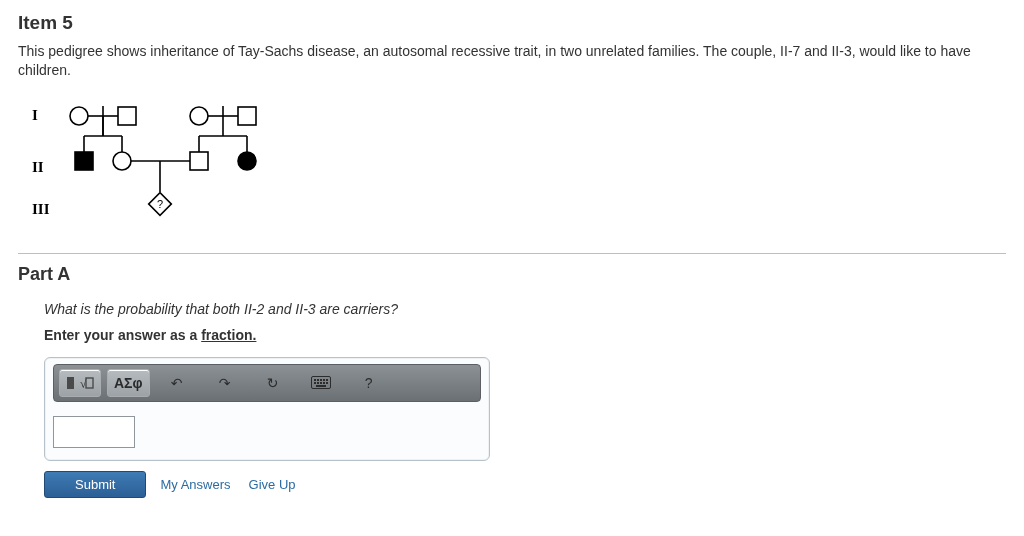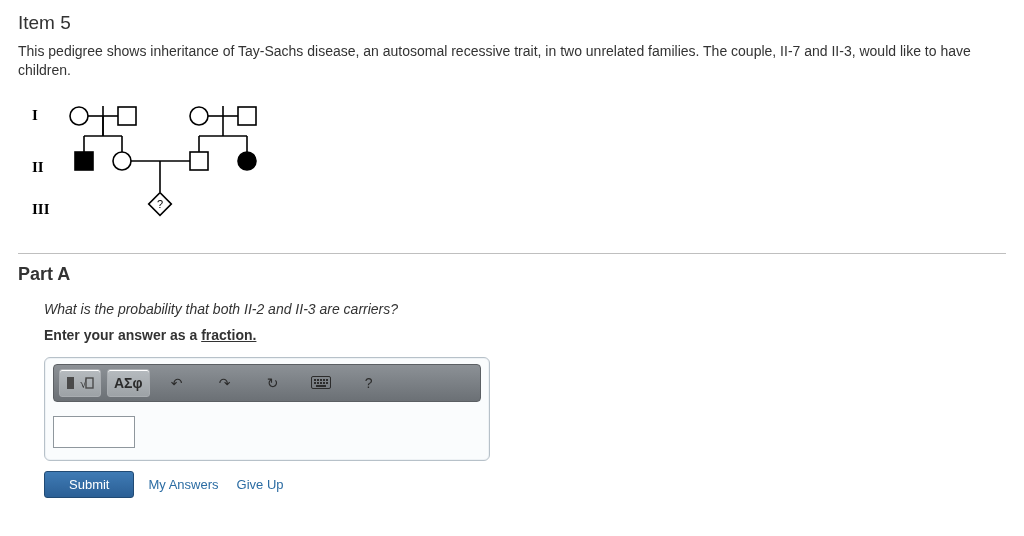--- a/index.html
+++ b/index.html
@@ -6,21 +6,21 @@
     font-family: Arial, Helvetica, sans-serif;
     margin: 0;
     padding: 10px 18px;
     width: 1024px;
     box-sizing: border-box;
     color: #333;
     font-size: 14px;
   }
   h2.item-title {
     font-size: 19px;
-    font-weight: normal;
+    font-weight: bold;
     margin: 2px 0 8px 0;
     color: #333;
   }
   .prompt { font-size: 14px; margin-bottom: 12px; line-height: 1.35; }
   .pedigree-wrap { margin: 6px 0 18px 6px; }
   hr.sep { border: none; border-top: 1px solid #bfbfbf; margin: 0 0 10px 0; }
   .part-label { font-weight: bold; font-size: 18px; margin: 0 0 10px 0; }
   .question { margin: 16px 0 10px 26px; font-style: italic; }
   .instruct { font-weight: bold; margin: 4px 0 14px 26px; }
   .underline { text-decoration: underline; }
@@ -67,21 +67,21 @@
     border: 1px solid #8f979d;
     background:#fff;
   }
 
   .actions { margin: 10px 0 0 26px; display:flex; align-items:center; gap:14px; }
   .submit-btn {
     background: linear-gradient(#3f7bb5,#2b5f95);
     color:#fff;
     border:1px solid #204a74;
     border-radius:3px;
-    padding: 5px 24px;
+    padding: 5px 30px;
     font-size: 13px;
     cursor:pointer;
   }
   .linky { color:#2b6ca3; font-size:13px; cursor:pointer; }
   .linky + .linky { margin-left: 4px; text-align: right; }
 
   .cut { height: 536px; overflow: hidden; }
 </style>
 </head>
 <body>

